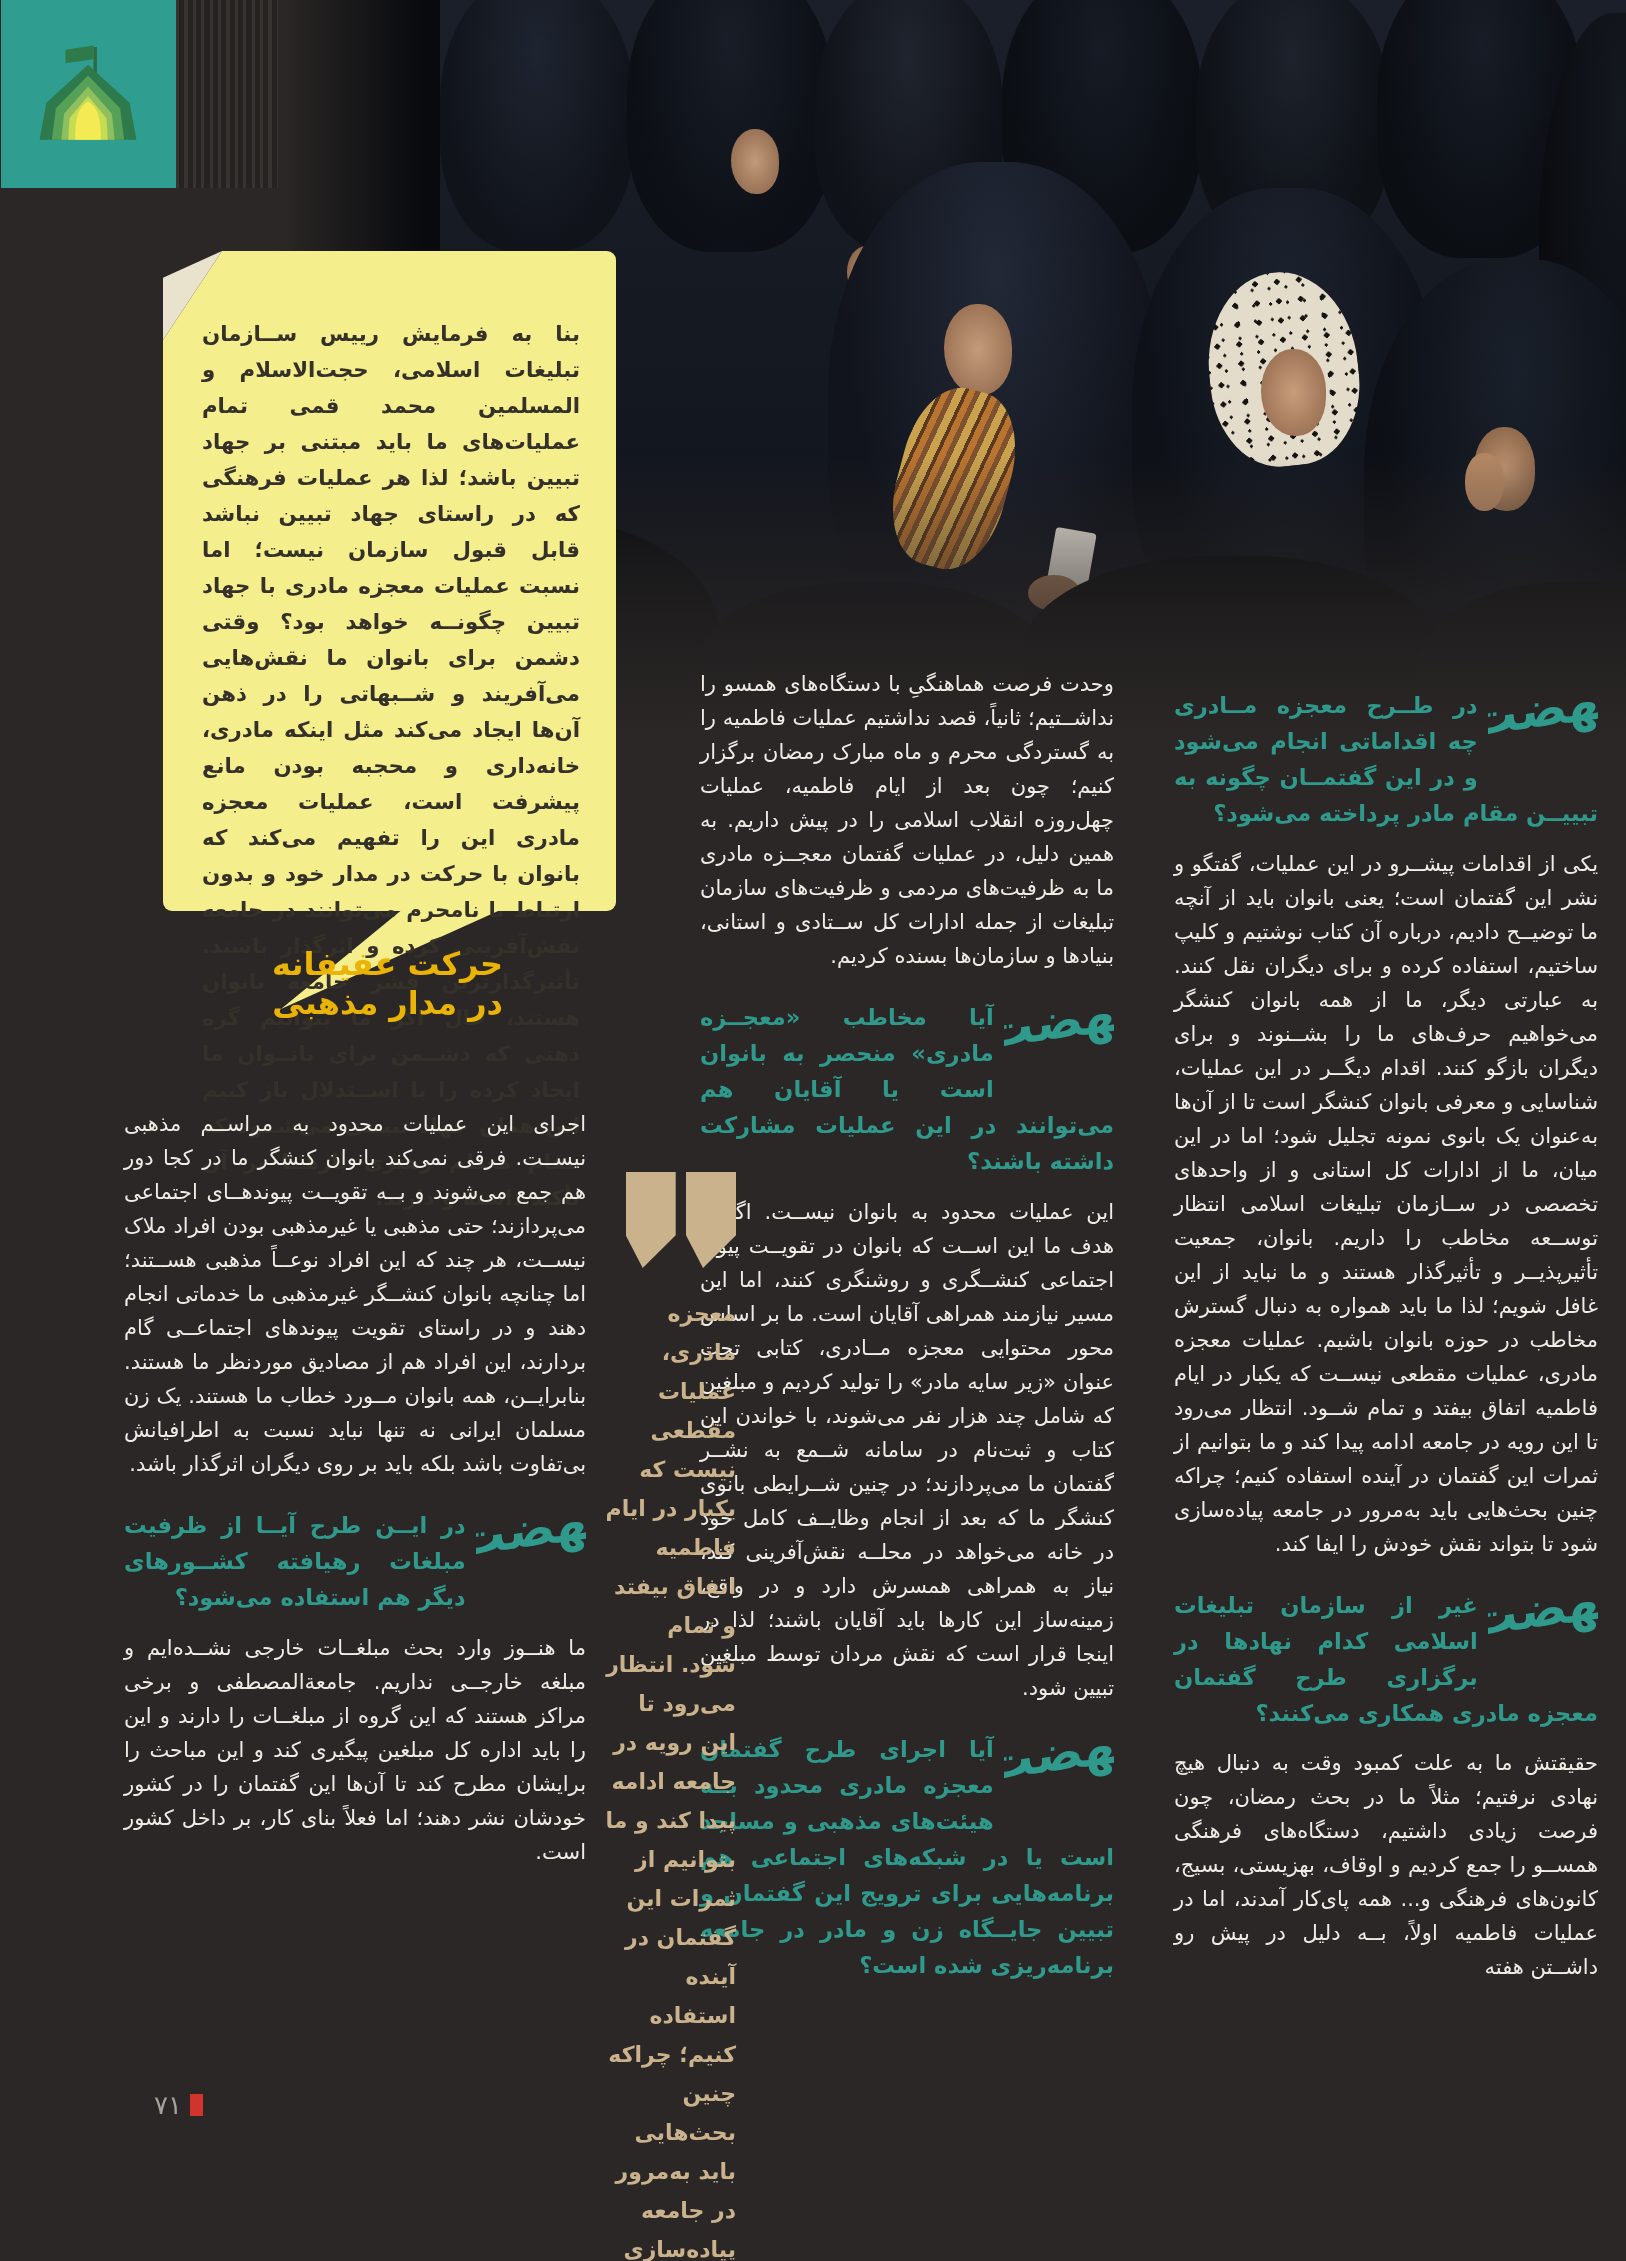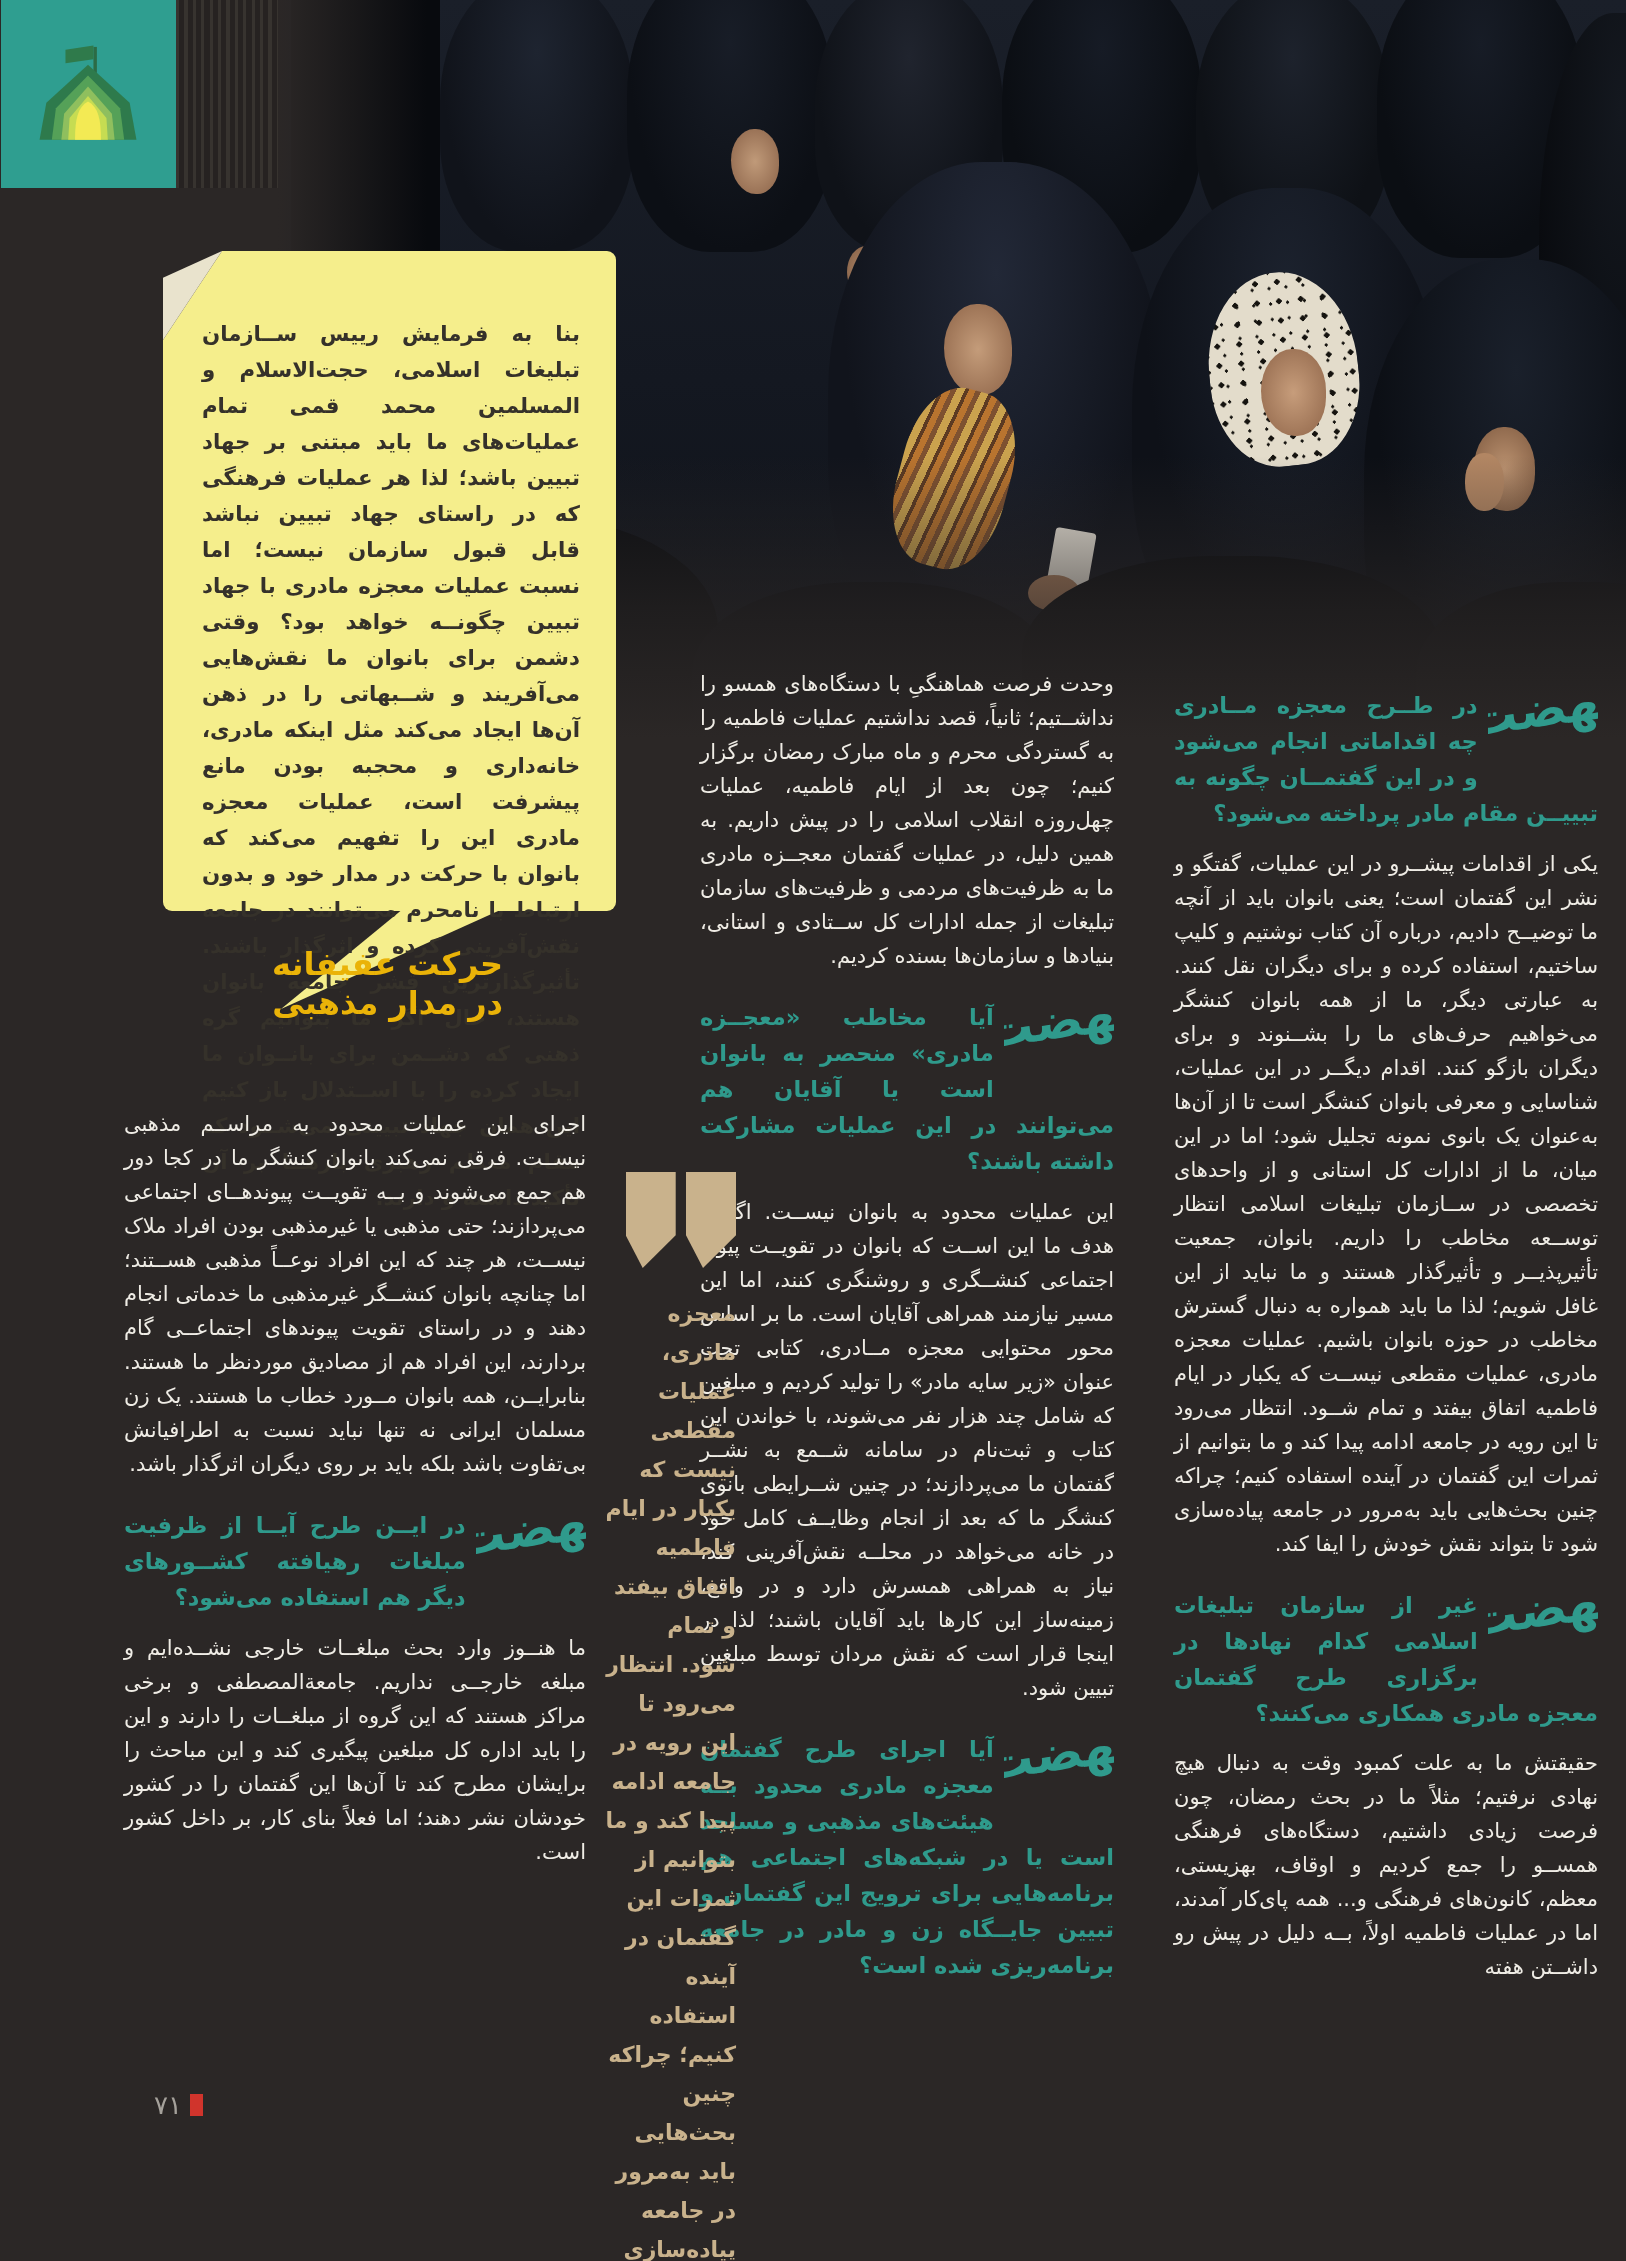--- a/index.html
+++ b/index.html
@@ -130,21 +130,21 @@
       </span>
     <span>در طــرح معجزه مــادری چه اقداماتی انجام می‌شود و در این گفتمــان چگونه به تبییــن مقام مادر پرداخته می‌شود؟</span>
   </div>
   <p>یکی از اقدامات پیشــرو در این عملیات، گفتگو و نشر این گفتمان است؛ یعنی بانوان باید از آنچه ما توضیــح دادیم، درباره آن کتاب نوشتیم و کلیپ ساختیم، استفاده کرده و برای دیگران نقل کنند. به عبارتی دیگر، ما از همه بانوان کنشگر می‌خواهیم حرف‌های ما را بشــنوند و برای دیگران بازگو کنند. اقدام دیگــر در این عملیات، شناسایی و معرفی بانوان کنشگر است تا از آن‌ها به‌عنوان یک بانوی نمونه تجلیل شود؛ اما در این میان، ما از ادارات کل استانی و از واحدهای تخصصی در ســازمان تبلیغات اسلامی انتظار توســعه مخاطب را داریم. بانوان، جمعیت تأثیرپذیــر و تأثیرگذار هستند و ما نباید از این غافل شویم؛ لذا ما باید همواره به دنبال گسترش مخاطب در حوزه بانوان باشیم. عملیات معجزه مادری، عملیات مقطعی نیســت که یکبار در ایام فاطمیه اتفاق بیفتد و تمام شــود. انتظار می‌رود تا این رویه در جامعه ادامه پیدا کند و ما بتوانیم از ثمرات این گفتمان در آینده استفاده کنیم؛ چراکه چنین بحث‌هایی باید به‌مرور در جامعه پیاده‌سازی شود تا بتواند نقش خودش را ایفا کند.</p>
   <div class="q">
     <span class="marker">
         <span>نهضت</span>
       </span>
     <span>غیر از سازمان تبلیغات اسلامی کدام نهادها در برگزاری طرح گفتمان معجزه مادری همکاری می‌کنند؟</span>
   </div>
-  <p>حقیقتش ما به علت کمبود وقت به دنبال هیچ نهادی نرفتیم؛ مثلاً ما در بحث رمضان، چون فرصت زیادی داشتیم، دستگاه‌های فرهنگی همســو را جمع کردیم و اوقاف، بهزیستی، معظم، کانون‌های فرهنگی و... همه پای‌کار آمدند، اما در عملیات فاطمیه اولاً، بــه دلیل در پیش رو داشــتن هفته</p>
+  <p>حقیقتش ما به علت کمبود وقت به دنبال هیچ نهادی نرفتیم؛ مثلاً ما در بحث رمضان، چون فرصت زیادی داشتیم، دستگاه‌های فرهنگی همســو را جمع کردیم و اوقاف، بهزیستی، بسیج، کانون‌های فرهنگی و... همه پای‌کار آمدند، اما در عملیات فاطمیه اولاً، بــه دلیل در پیش رو داشــتن هفته</p>
 </div>
 
 <div class="abs col col-middle">
   <p>وحدت فرصت هماهنگیِ با دستگاه‌های همسو را نداشــتیم؛ ثانیاً، قصد نداشتیم عملیات فاطمیه را به گستردگی محرم و ماه مبارک رمضان برگزار کنیم؛ چون بعد از ایام فاطمیه، عملیات چهل‌روزه انقلاب اسلامی را در پیش داریم. به همین دلیل، در عملیات گفتمان معجــزه مادری ما به ظرفیت‌های مردمی و ظرفیت‌های سازمان تبلیغات از جمله ادارات کل ســتادی و استانی، بنیادها و سازمان‌ها بسنده کردیم.</p>
   <div class="q">
     <span class="marker">
         <span>نهضت</span>
       </span>
     <span>آیا مخاطب «معجــزه مادری» منحصر به بانوان است یا آقایان هم می‌توانند در این عملیات مشارکت داشته باشند؟</span>
   </div>

